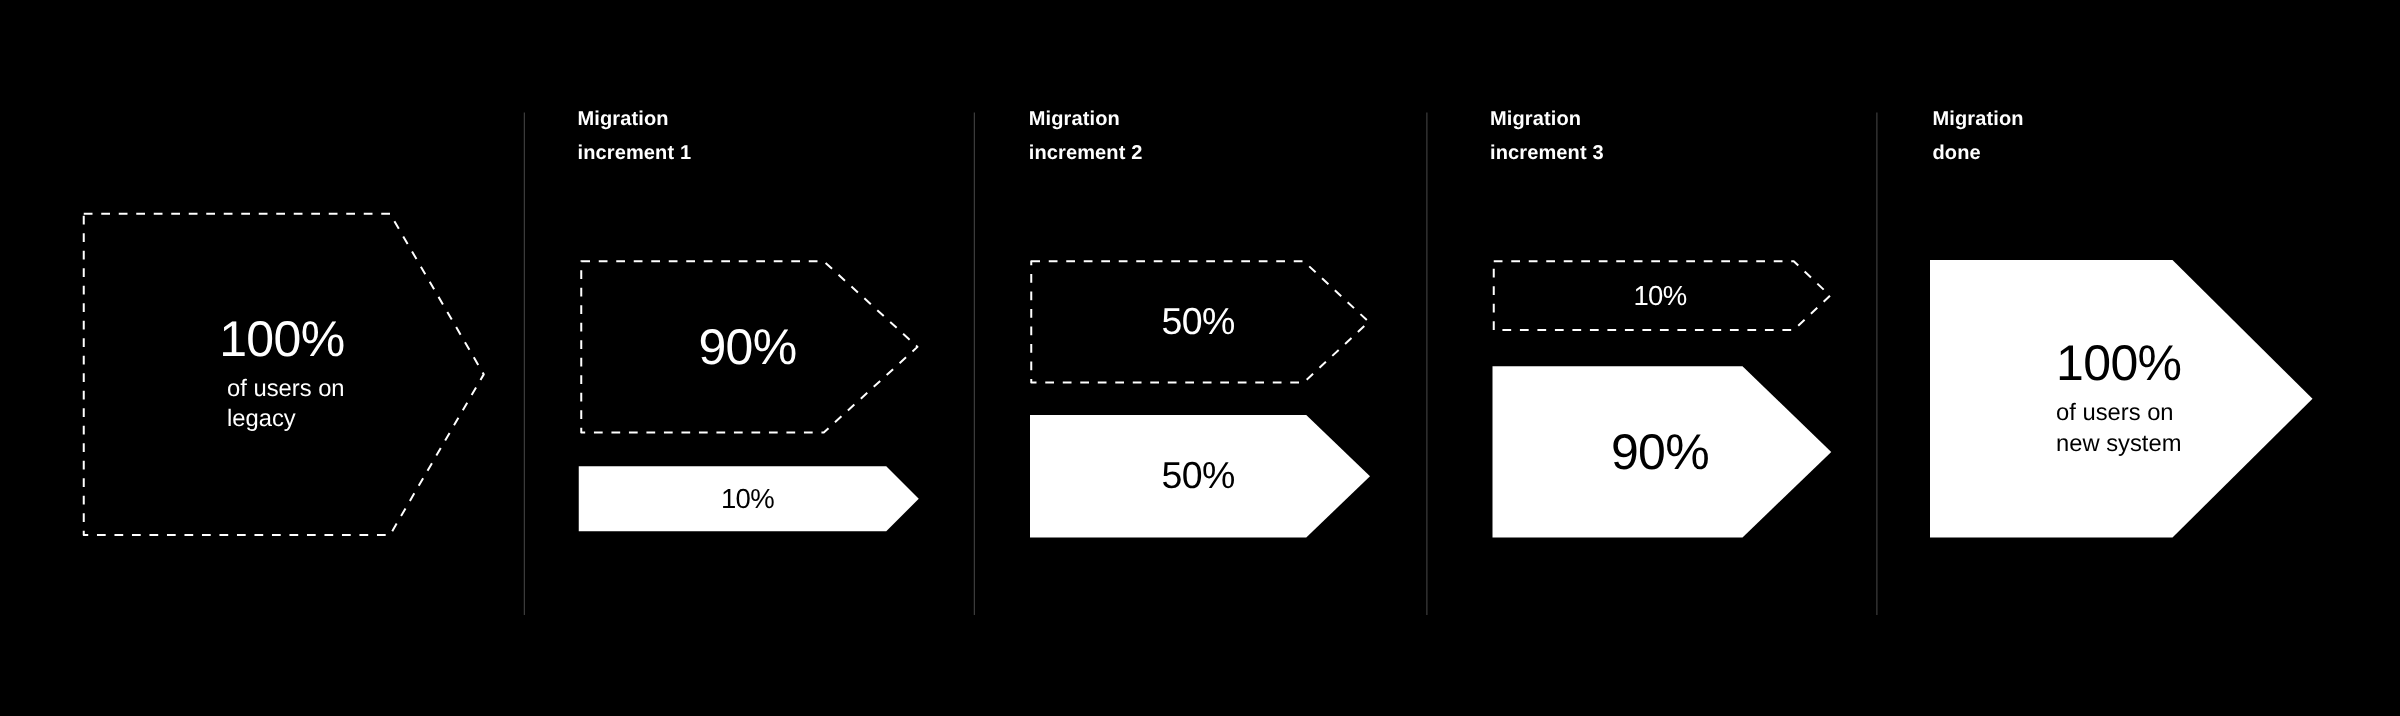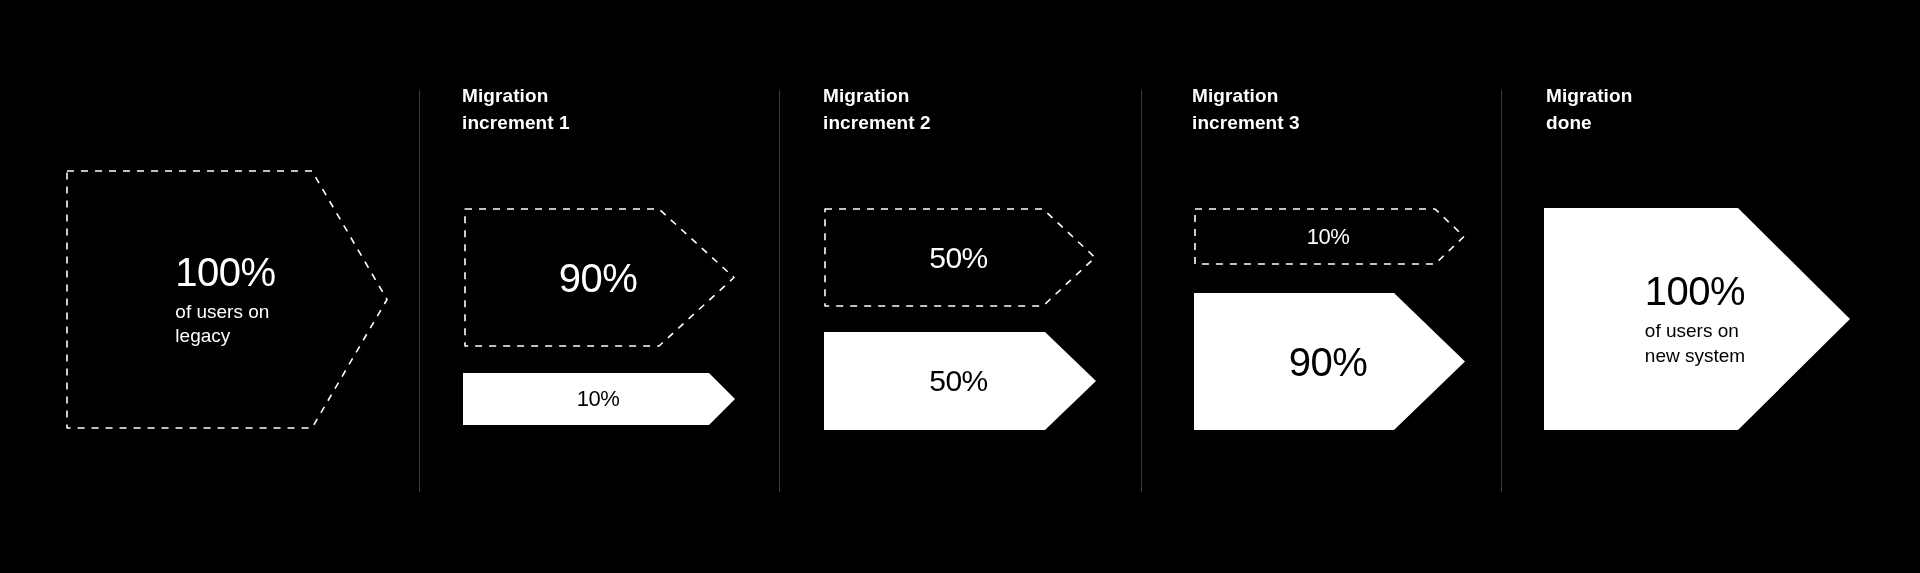--- a/index.html
+++ b/index.html
@@ -21,21 +21,21 @@
     background: #000000;
   }
   .divider {
     position: absolute;
     width: 1px;
     background: #3b3b3b;
   }
   .col-header {
     position: absolute;
     color: #ffffff;
-    font-size: 19px;
+    font-size: 16px;
     font-weight: 700;
     line-height: 27px;
     letter-spacing: 0.1px;
     white-space: pre-line;
   }
   .arrow-wrap {
     position: absolute;
   }
   .arrow-wrap svg {
     display: block;
@@ -63,21 +63,21 @@
   }
   .sub {
     font-weight: 400;
     line-height: 1.28;
     text-align: left;
     white-space: pre-line;
   }
   .label-stack {
     display: flex;
     flex-direction: column;
-    align-items: flex-start;
+    align-items: flex-end;
   }
   .center-only {
     align-items: center;
   }
   .light .pct, .light .sub { color: #ffffff; }
   .dark .pct, .dark .sub { color: #000000; }
 </style>
 </head>
 <body>
 

